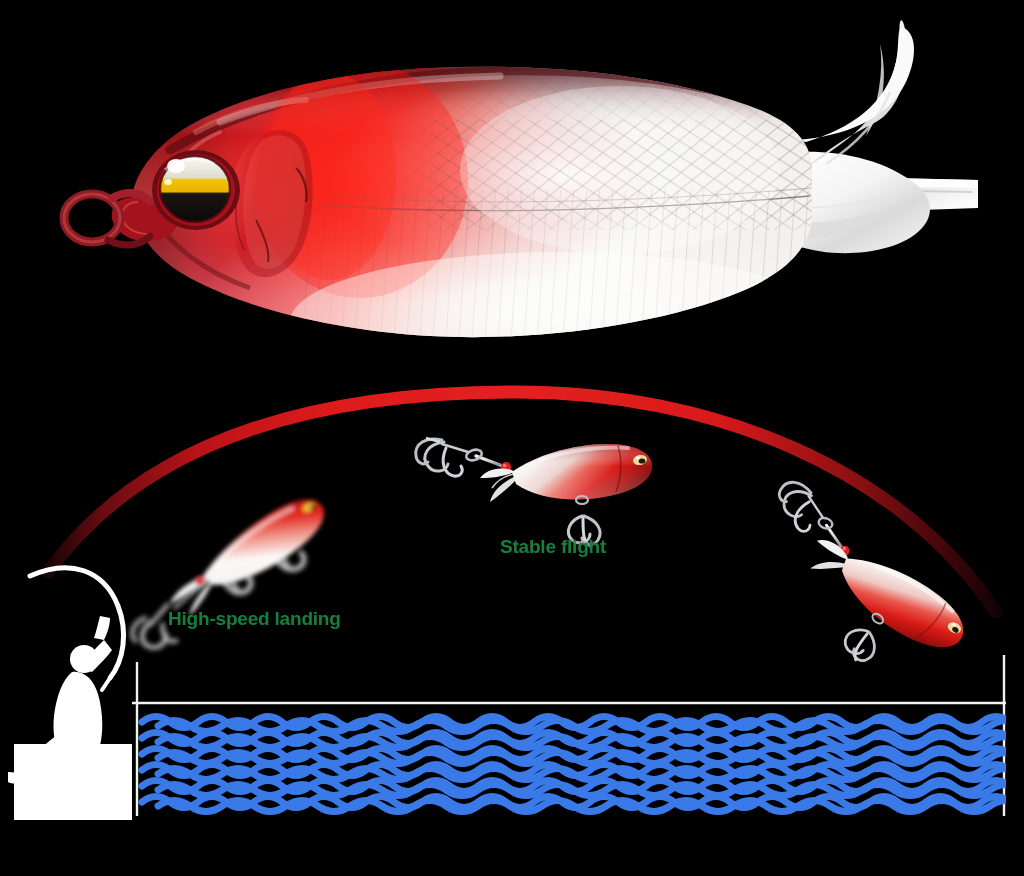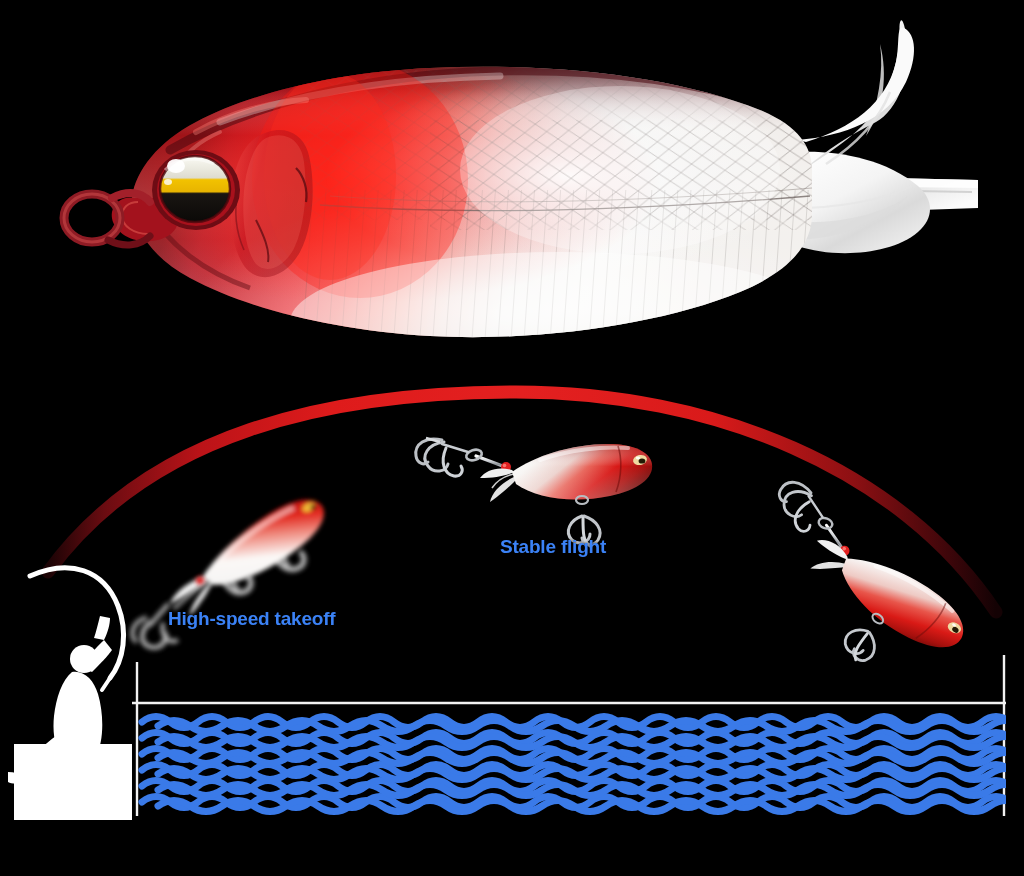--- a/index.html
+++ b/index.html
@@ -5,21 +5,21 @@
 <style>
   html,body{margin:0;padding:0;background:#000;}
   body{
     width:1024px;height:876px;overflow:hidden;position:relative;
     font-family:"Liberation Sans", sans-serif;
     background:#000;
   }
   #stage{position:absolute;inset:0;width:1024px;height:876px;background:#000;}
   svg.layer{position:absolute;left:0;top:0;width:1024px;height:876px;display:block;}
   .cap{
-    position:absolute;color:#3b82f6;font-weight:bold;white-space:nowrap;
+    position:absolute;color:#15803d;font-weight:bold;white-space:nowrap;
     font-family:"Liberation Sans", sans-serif;
     letter-spacing:-0.2px;
     text-shadow:0 0 3px rgba(0,0,0,.9);
   }
   #cap-takeoff{left:168px;top:608px;font-size:19px;}
   #cap-flight{left:500px;top:536px;font-size:19px;}
   #cap-landing{left:801px;top:646px;font-size:19px;}
 </style>
 </head>
 <body>
@@ -449,16 +449,16 @@
       <path d="M158,758 q16,-11 32,0 t32,0 t32,0 t32,0 t32,0 t32,0 t32,0 t32,0 t32,0 t32,0 t32,0 t32,0 t32,0 t32,0 t32,0 t32,0 t32,0 t32,0 t32,0 t32,0 t32,0 t32,0 t32,0 t32,0 t32,0 t32,0 t32,0"></path>
       <path d="M158,774 q16,-11 32,0 t32,0 t32,0 t32,0 t32,0 t32,0 t32,0 t32,0 t32,0 t32,0 t32,0 t32,0 t32,0 t32,0 t32,0 t32,0 t32,0 t32,0 t32,0 t32,0 t32,0 t32,0 t32,0 t32,0 t32,0 t32,0 t32,0"></path>
       <path d="M158,790 q16,-11 32,0 t32,0 t32,0 t32,0 t32,0 t32,0 t32,0 t32,0 t32,0 t32,0 t32,0 t32,0 t32,0 t32,0 t32,0 t32,0 t32,0 t32,0 t32,0 t32,0 t32,0 t32,0 t32,0 t32,0 t32,0 t32,0 t32,0"></path>
       <path d="M158,806 q16,-11 32,0 t32,0 t32,0 t32,0 t32,0 t32,0 t32,0 t32,0 t32,0 t32,0 t32,0 t32,0 t32,0 t32,0 t32,0 t32,0 t32,0 t32,0 t32,0 t32,0 t32,0 t32,0 t32,0 t32,0 t32,0 t32,0 t32,0"></path>
     </g>
 
     <rect x="1006" y="690" width="20" height="140" fill="#000000"></rect>
     <rect x="0" y="820" width="1024" height="56" fill="#000000"></rect>
   </svg>
 
-  <div class="cap" id="cap-takeoff">High-speed takeoff</div>
+  <div class="cap" id="cap-takeoff">High-speed landing</div>
   <div class="cap" id="cap-flight">Stable flight</div>
 
 </div>
 
 </body></html>

